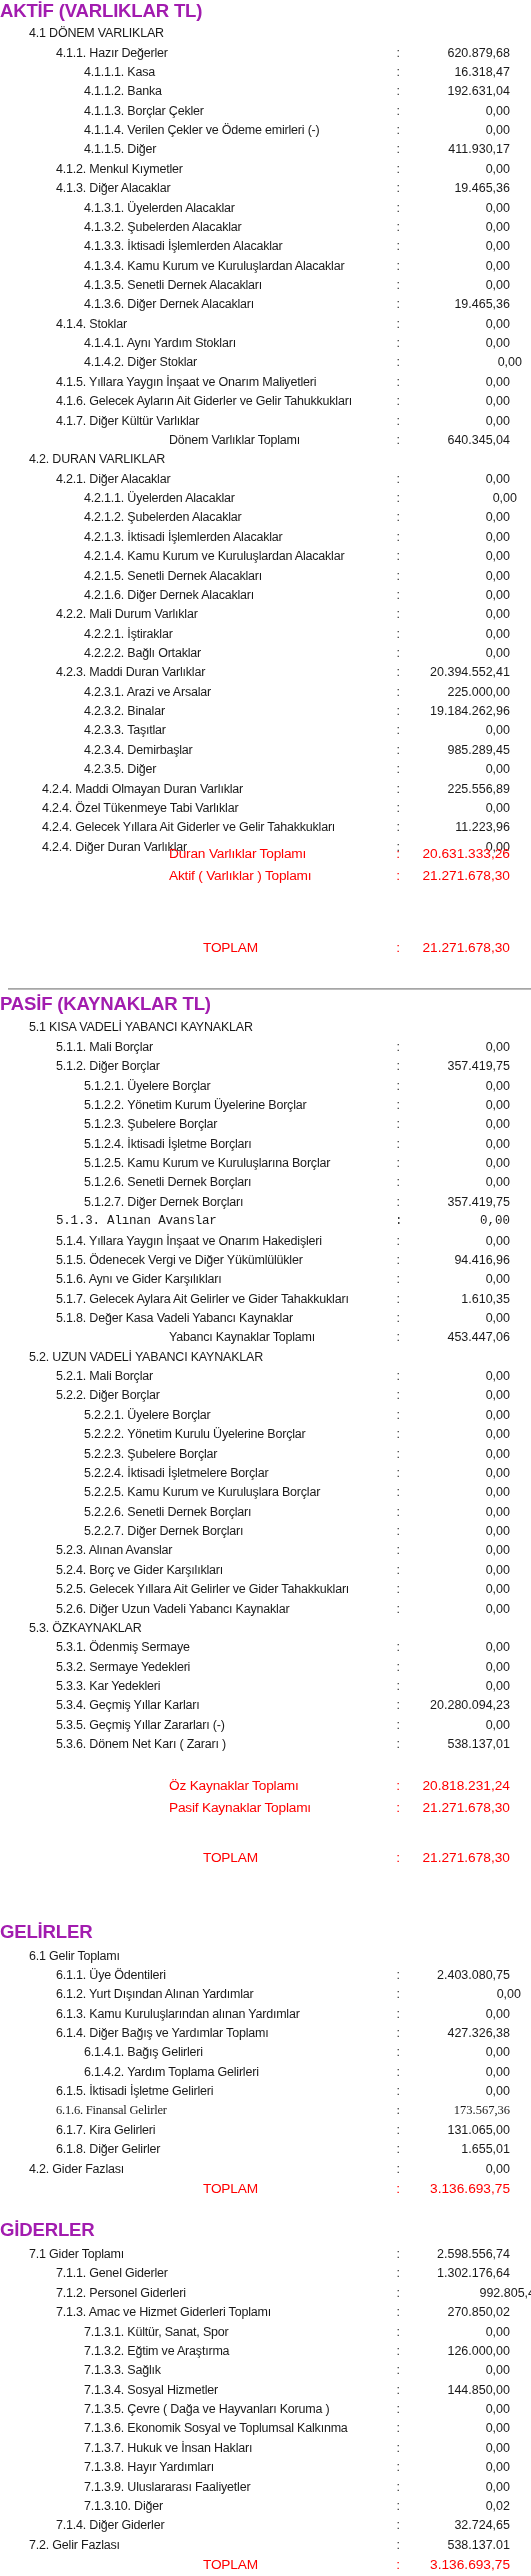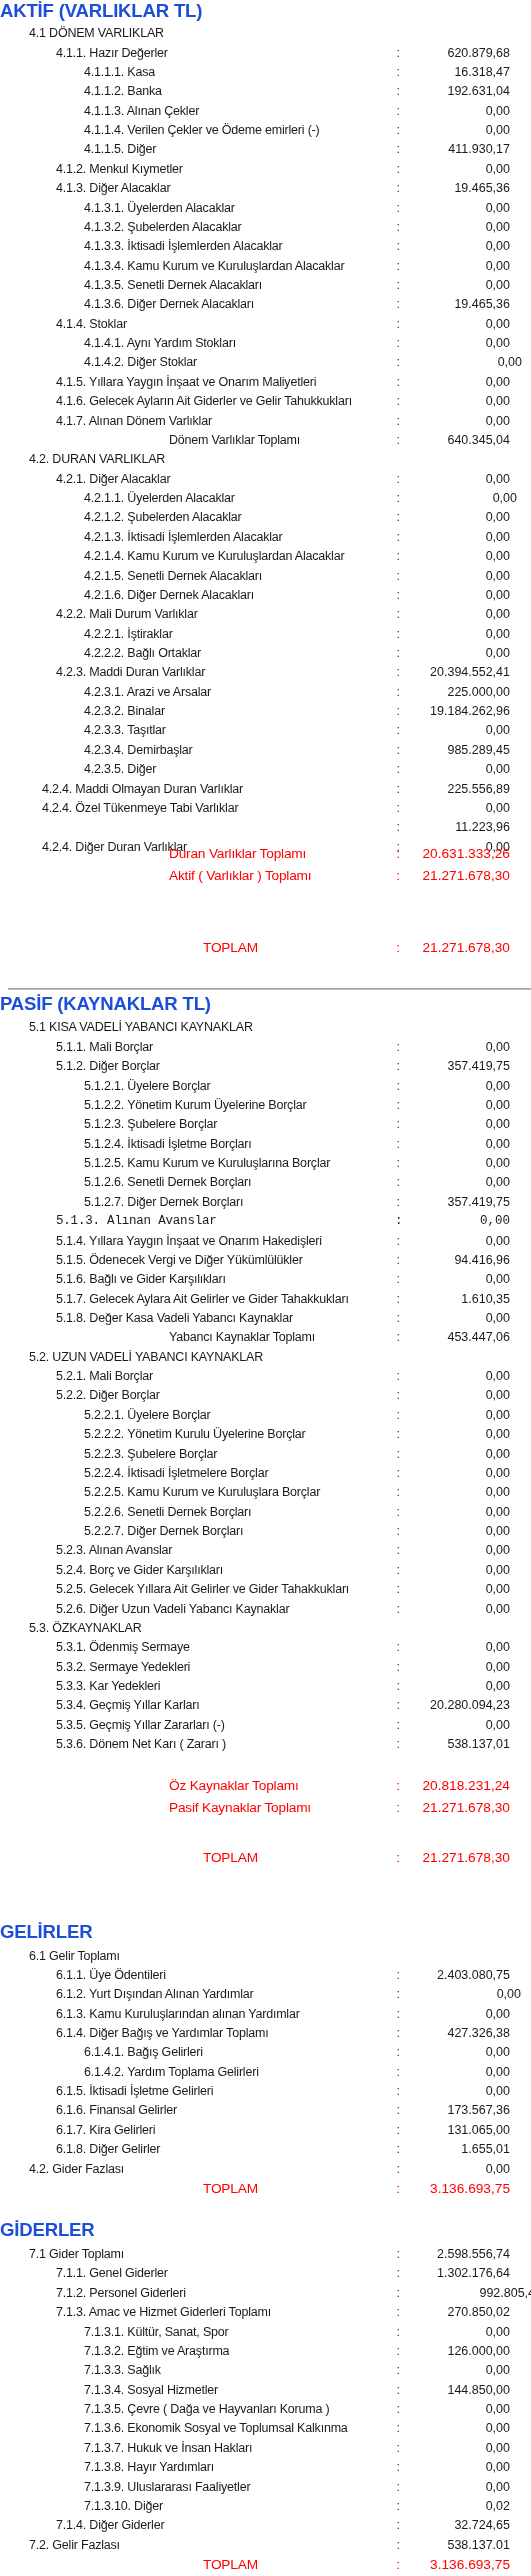--- a/index.html
+++ b/index.html
@@ -1,18 +1,18 @@
 <!DOCTYPE html>
 <html style="font-size:13px"><head>
 <meta charset="utf-8">
 <style>
   html, body { margin: 0; padding: 0; background: #ffffff; }
   body { width: 532px; height: 2576px; position: relative; overflow: hidden;
          font-family: "Liberation Sans", sans-serif; color: #1a1a1a; }
-  .heading { position: absolute; left: 0; font-weight: bold; color: #1d4ed8;
+  .heading { position: absolute; left: 0; font-weight: bold; color: #a21caf;
              font-size: 18.6px; line-height: 22.6px; white-space: nowrap; letter-spacing: -0.2px; }
   .row { position: absolute; left: 0; width: 532px; height: 19.4px; font-size: 12.5px;
          line-height: 19.4px; white-space: nowrap; }
   .row .label { position: absolute; top: 0; letter-spacing: -0.2px; }
   .row .colon { position: absolute; left: 395px; top: 0; width: 6.5px; text-align: center; color: #333; }
   .row .value { position: absolute; right: 22px; top: 0; text-align: right; }
   .lvl0 .label { left: 29px; }
   .lvl1 .label { left: 56px; }
   .lvl2 .label { left: 84px; }
   .lvl-1 .label { left: 42px; }
@@ -39,21 +39,21 @@
       <span class="label">4.1.1.1. Kasa</span>
       <span class="colon">:</span>
       <span class="value">16.318,47</span>
     </div>
     <div class="row lvl2" style="top: 82px;">
       <span class="label">4.1.1.2. Banka</span>
       <span class="colon">:</span>
       <span class="value">192.631,04</span>
     </div>
     <div class="row lvl2" style="top: 102px;">
-      <span class="label">4.1.1.3. Alınan Çekler</span>
+      <span class="label">4.1.1.3. Borçlar Çekler</span>
       <span class="colon">:</span>
       <span class="value">0,00</span>
     </div>
     <div class="row lvl2" style="top: 121px;">
       <span class="label">4.1.1.4. Verilen Çekler ve Ödeme emirleri (-)</span>
       <span class="colon">:</span>
       <span class="value">0,00</span>
     </div>
     <div class="row lvl2" style="top: 140px;">
       <span class="label">4.1.1.5. Diğer</span>
@@ -119,21 +119,21 @@
       <span class="label">4.1.5. Yıllara Yaygın İnşaat ve Onarım Maliyetleri</span>
       <span class="colon">:</span>
       <span class="value">0,00</span>
     </div>
     <div class="row lvl1" style="top: 392px;">
       <span class="label">4.1.6. Gelecek Ayların Ait Giderler ve Gelir Tahukkukları</span>
       <span class="colon">:</span>
       <span class="value">0,00</span>
     </div>
     <div class="row lvl1" style="top: 412px;">
-      <span class="label">4.1.7. Alınan Dönem Varlıklar</span>
+      <span class="label">4.1.7. Diğer Kültür Varlıklar</span>
       <span class="colon">:</span>
       <span class="value">0,00</span>
     </div>
     <div class="row total" style="top: 431px;">
       <span class="label">Dönem Varlıklar Toplamı</span>
       <span class="colon">:</span>
       <span class="value">640.345,04</span>
     </div>
     <div class="row lvl0" style="top: 450px;">
       <span class="label">4.2. DURAN VARLIKLAR</span>
@@ -222,20 +222,21 @@
       <span class="label">4.2.4. Maddi Olmayan Duran Varlıklar</span>
       <span class="colon">:</span>
       <span class="value">225.556,89</span>
     </div>
     <div class="row lvl-1" style="top: 799px;">
       <span class="label">4.2.4. Özel Tükenmeye Tabi Varlıklar</span>
       <span class="colon">:</span>
       <span class="value">0,00</span>
     </div>
     <div class="row lvl-1" style="top: 818px;">
+      <span class="label">4.2.4. Gelecek Yıllara Ait Giderler ve Gelir Tahakkukları</span>
       <span class="colon">:</span>
       <span class="value">11.223,96</span>
     </div>
     <div class="row lvl-1" style="top: 838px;">
       <span class="label">4.2.4. Diğer Duran Varlıklar</span>
       <span class="colon">:</span>
       <span class="value">0,00</span>
     </div>
     <div class="row total red" style="top: 844px;">
       <span class="label">Duran Varlıklar Toplamı</span>
@@ -311,21 +312,21 @@
       <span class="label">5.1.4. Yıllara Yaygın İnşaat ve Onarım Hakedişleri</span>
       <span class="colon">:</span>
       <span class="value">0,00</span>
     </div>
     <div class="row lvl1" style="top: 1251px;">
       <span class="label">5.1.5. Ödenecek Vergi ve Diğer Yükümlülükler</span>
       <span class="colon">:</span>
       <span class="value">94.416,96</span>
     </div>
     <div class="row lvl1" style="top: 1270px;">
-      <span class="label">5.1.6. Bağlı ve Gider Karşılıkları</span>
+      <span class="label">5.1.6. Aynı ve Gider Karşılıkları</span>
       <span class="colon">:</span>
       <span class="value">0,00</span>
     </div>
     <div class="row lvl1" style="top: 1290px;">
       <span class="label">5.1.7. Gelecek Aylara Ait Gelirler ve Gider Tahakkukları</span>
       <span class="colon">:</span>
       <span class="value">1.610,35</span>
     </div>
     <div class="row lvl1" style="top: 1309px;">
       <span class="label">5.1.8. Değer Kasa Vadeli Yabancı Kaynaklar</span>
@@ -485,21 +486,21 @@
     <div class="row lvl2" style="top: 2063px;">
       <span class="label">6.1.4.2. Yardım Toplama Gelirleri</span>
       <span class="colon">:</span>
       <span class="value">0,00</span>
     </div>
     <div class="row lvl1" style="top: 2082px;">
       <span class="label">6.1.5. İktisadi İşletme Gelirleri</span>
       <span class="colon">:</span>
       <span class="value">0,00</span>
     </div>
-    <div class="row lvl1" style="top: 2101px;">
+    <div class="row lvl1" style="top: 2101px; font-family: Liberation Serif, serif;">
       <span class="label">6.1.6. Finansal Gelirler</span>
       <span class="colon">:</span>
       <span class="value">173.567,36</span>
     </div>
     <div class="row lvl1" style="top: 2121px;">
       <span class="label">6.1.7. Kira Gelirleri</span>
       <span class="colon">:</span>
       <span class="value">131.065,00</span>
     </div>
     <div class="row lvl1" style="top: 2140px;">

